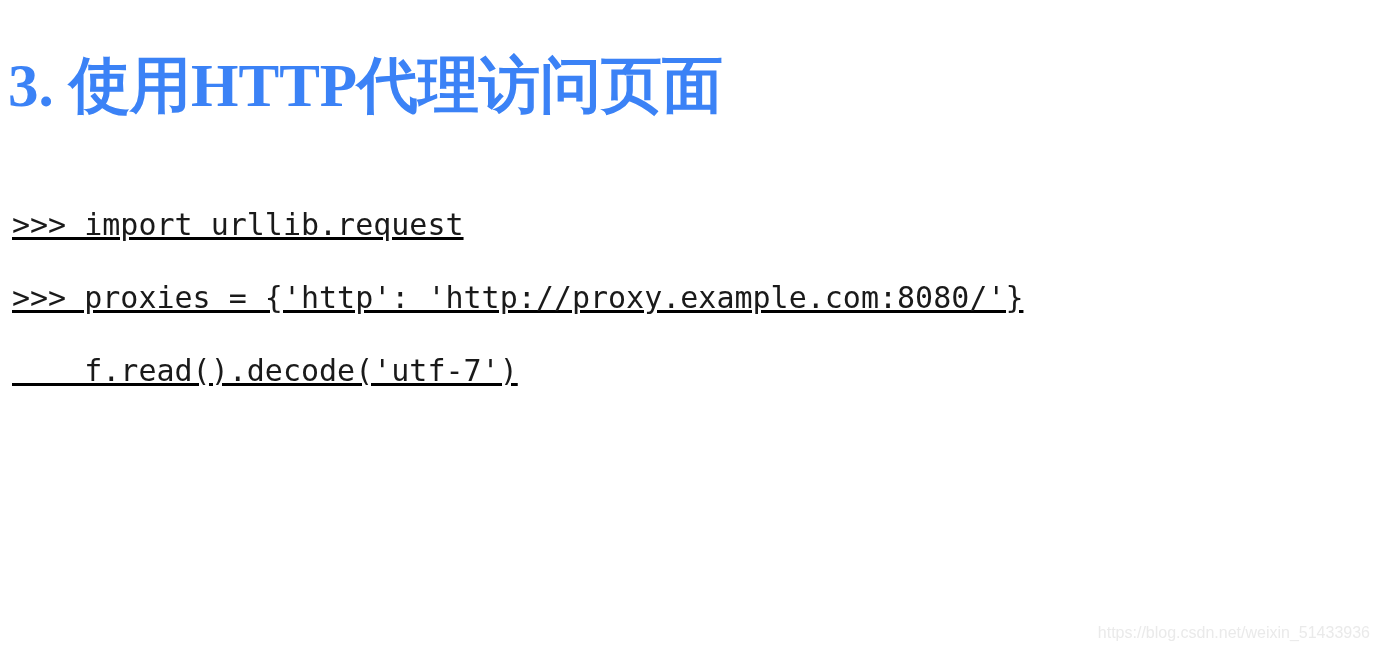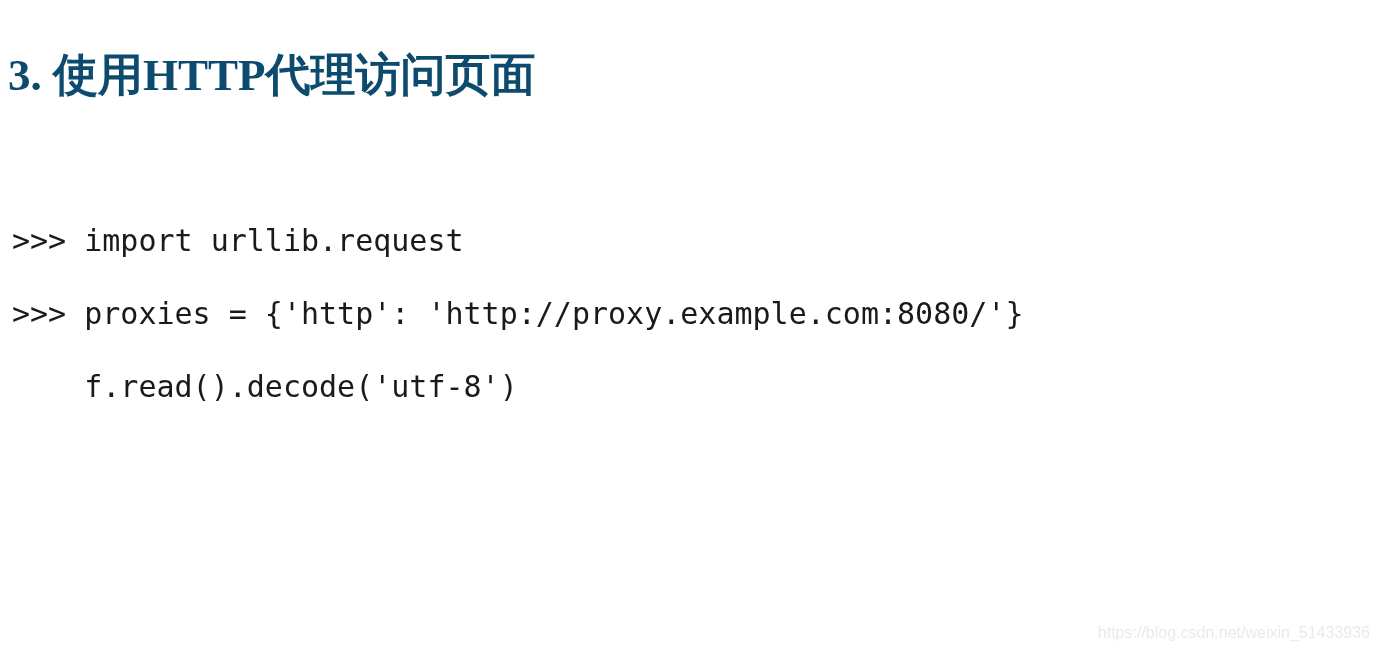--- a/index.html
+++ b/index.html
@@ -21,32 +21,33 @@
     width: 1380px;
     height: 654px;
     background: #ffffff;
   }
 
   #slide-title {
     position: absolute;
     left: 8px;
     top: 17px;
     font-family: "Liberation Serif", "DejaVu Serif", serif;
-    font-size: 45px;
+    font-size: 61px;
     line-height: 56px;
     letter-spacing: 0px;
-    color: #0c4a6e;
+    color: #3b82f6;
     white-space: nowrap;
   }
 
   #code-block {
     position: absolute;
     left: 12px;
-    top: 204px;
+    top: 188px;
     width: 1340px;
+    text-decoration: underline;
   }
 
   .code-line {
     font-family: "DejaVu Sans Mono", "Liberation Mono", monospace;
     font-size: 30px;
     line-height: 73px;
     color: #1a1a1a;
     white-space: pre;
     letter-spacing: 0px;
   }
@@ -66,18 +67,18 @@
 </head>
 <body>
 
 <div id="slide">
 
   <h1 id="slide-title">3. 使用HTTP代理访问页面</h1>
 
   <div id="code-block">
     <div class="code-line">&gt;&gt;&gt; import urllib.request</div>
     <div class="code-line">&gt;&gt;&gt; proxies = {'http': 'http://proxy.example.com:8080/'}</div>
-    <div class="code-line">    f.read().decode('utf-8')</div>
+    <div class="code-line">    f.read().decode('utf-7')</div>
   </div>
 
   <div id="watermark">https://blog.csdn.net/weixin_51433936</div>
 
 </div>
 
 </body></html>

